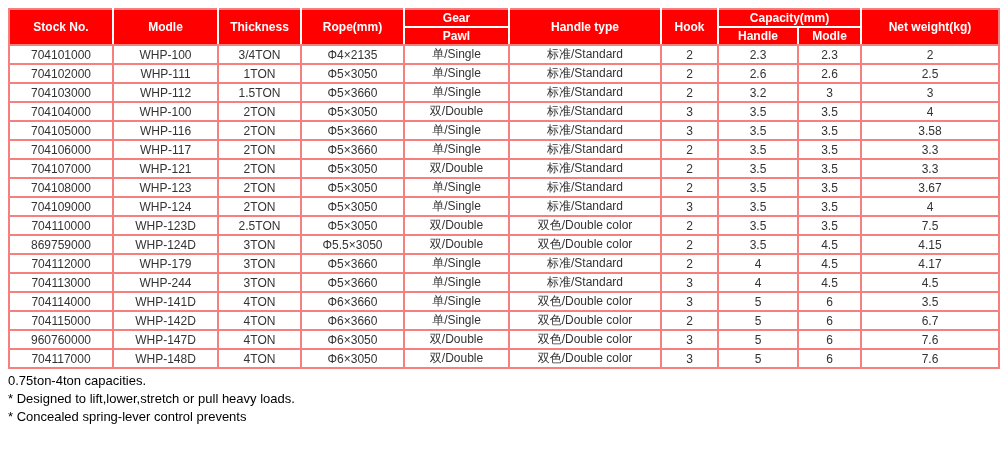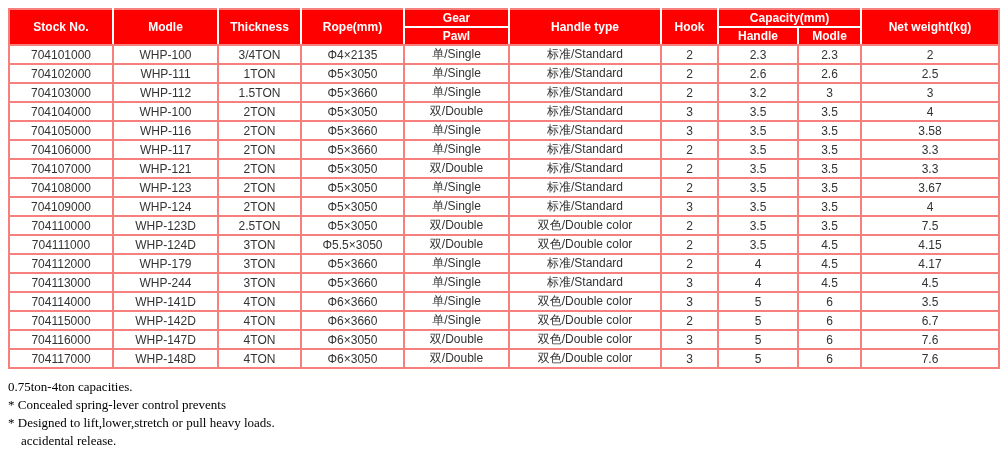--- a/index.html
+++ b/index.html
@@ -43,22 +43,22 @@
     color:var(--text);
     height:18px;
     padding:0 2px;
     text-align:center;
     vertical-align:middle;
     background:#ffffff;
     white-space:nowrap;
     overflow:hidden;
   }
   .notes{
-    margin-top:9px;
-    font-family:Liberation Serif, serif;
+    margin-top:3px;
+    font-family:Liberation Sans, sans-serif;
     font-size:13px;
     line-height:18px;
     color:#000000;
     white-space:pre;
   }
 </style>
 </head>
 <body>
 
 <div class="page">
@@ -209,21 +209,21 @@
           <td>2.5TON</td>
           <td>Φ5×3050</td>
           <td>双/Double</td>
           <td>双色/Double color</td>
           <td>2</td>
           <td>3.5</td>
           <td>3.5</td>
           <td>7.5</td>
         </tr>
         <tr>
-          <td>704111000</td>
+          <td>869759000</td>
           <td>WHP-124D</td>
           <td>3TON</td>
           <td>Φ5.5×3050</td>
           <td>双/Double</td>
           <td>双色/Double color</td>
           <td>2</td>
           <td>3.5</td>
           <td>4.5</td>
           <td>4.15</td>
         </tr>
@@ -269,21 +269,21 @@
           <td>4TON</td>
           <td>Φ6×3660</td>
           <td>单/Single</td>
           <td>双色/Double color</td>
           <td>2</td>
           <td>5</td>
           <td>6</td>
           <td>6.7</td>
         </tr>
         <tr>
-          <td>704116000</td>
+          <td>960760000</td>
           <td>WHP-147D</td>
           <td>4TON</td>
           <td>Φ6×3050</td>
           <td>双/Double</td>
           <td>双色/Double color</td>
           <td>3</td>
           <td>5</td>
           <td>6</td>
           <td>7.6</td>
         </tr>
@@ -295,15 +295,15 @@
           <td>双/Double</td>
           <td>双色/Double color</td>
           <td>3</td>
           <td>5</td>
           <td>6</td>
           <td>7.6</td>
         </tr>
       </tbody>
   </table>
 
-  <div class="notes"><div>0.75ton-4ton capacities.</div><div>* Concealed spring-lever control prevents</div><div>* Designed to lift,lower,stretch or pull heavy loads.</div><div>    accidental release.</div></div>
+  <div class="notes"><div>0.75ton-4ton capacities.</div><div>* Designed to lift,lower,stretch or pull heavy loads.</div><div>* Concealed spring-lever control prevents</div></div>
 
 </div>
 
 </body></html>

